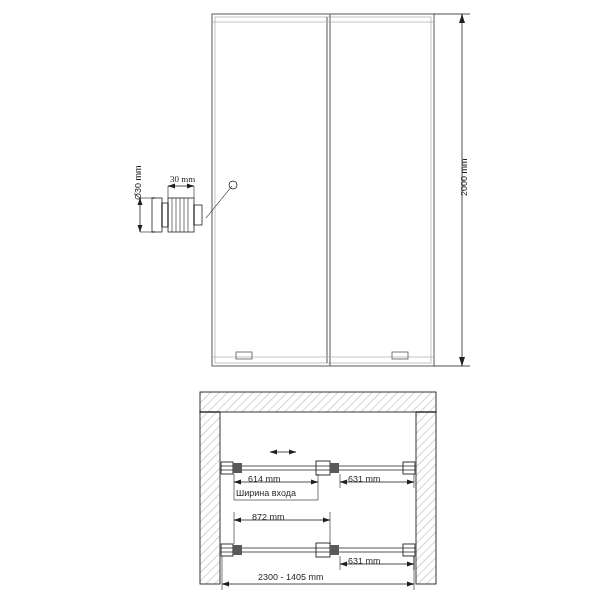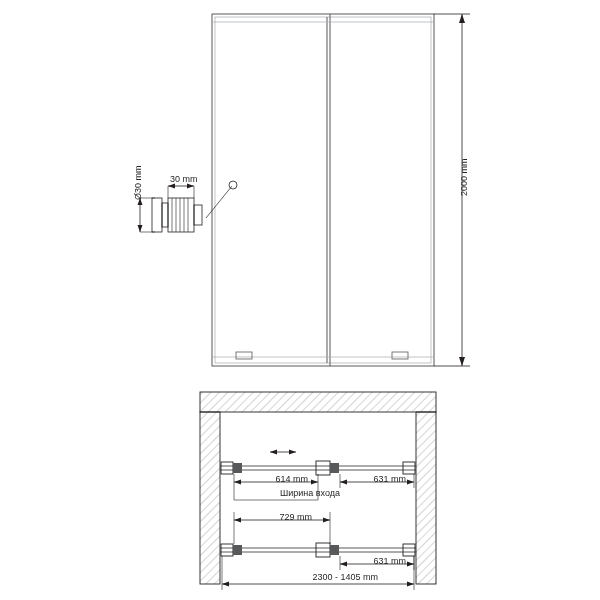--- a/index.html
+++ b/index.html
@@ -15,21 +15,21 @@
     position:absolute;
     font-size:9px;
     color:#231f20;
     white-space:nowrap;
     line-height:1.15;
   }
   .lbl.rot{
     transform-origin:0 0;
     transform:rotate(-90deg);
   }
-  .lbl.center{text-align:right;}
+  .lbl.center{text-align:left;}
   svg{position:absolute;left:0;top:0;overflow:visible;}
 </style>
 </head>
 <body>
 
 <div id="stage">
 
   <svg width="600" height="600">
 
     <rect x="212" y="14" width="222" height="352" fill="none" stroke="#58595b" stroke-width="1"></rect>
@@ -73,21 +73,21 @@
 
     <line x1="168" y1="186" x2="194" y2="186" stroke="#231f20" stroke-width="0.8"></line>
     <polygon points="168,186 175,183.5 175,188.5" fill="#231f20"></polygon>
     <polygon points="194,186 187,183.5 187,188.5" fill="#231f20"></polygon>
     <line x1="168" y1="186" x2="168" y2="198" stroke="#231f20" stroke-width="0.6"></line>
     <line x1="194" y1="186" x2="194" y2="198" stroke="#231f20" stroke-width="0.6"></line>
   </svg>
 
   <div class="lbl rot" style="left:459px;top:196px;">2000 mm</div>
   <div class="lbl rot" style="left:133px;top:200px;">Ø30 mm</div>
-  <div class="lbl" style="left:170px;top:174px;">30 mm</div>
+  <div class="lbl" style="left:170px;top:174px;font-family:Liberation Serif, serif;">30 mm</div>
 
   <svg width="600" height="600">
     <defs>
       <pattern id="hatch" width="6" height="6" patternTransform="rotate(45)" patternUnits="userSpaceOnUse">
         <line x1="0" y1="0" x2="0" y2="6" stroke="#808285" stroke-width="0.7"></line>
       </pattern>
     </defs>
 
     <rect x="200" y="392" width="236" height="20" fill="url(#hatch)" stroke="#231f20" stroke-width="0.9"></rect>
 
@@ -144,17 +144,17 @@
     <line x1="222" y1="584" x2="414" y2="584" stroke="#231f20" stroke-width="0.8"></line>
     <polygon points="222,584 229,581.5 229,586.5" fill="#231f20"></polygon>
     <polygon points="414,584 407,581.5 407,586.5" fill="#231f20"></polygon>
     <line x1="222" y1="556" x2="222" y2="590" stroke="#231f20" stroke-width="0.6"></line>
     <line x1="414" y1="556" x2="414" y2="590" stroke="#231f20" stroke-width="0.6"></line>
   </svg>
 
   <div class="lbl center" style="left:248px;top:474px;width:60px;">614 mm</div>
   <div class="lbl center" style="left:236px;top:488px;width:104px;">Ширина входа</div>
   <div class="lbl center" style="left:348px;top:474px;width:58px;">631 mm</div>
-  <div class="lbl center" style="left:252px;top:512px;width:60px;">729 mm</div>
+  <div class="lbl center" style="left:252px;top:512px;width:60px;">872 mm</div>
   <div class="lbl center" style="left:348px;top:556px;width:58px;">631 mm</div>
   <div class="lbl center" style="left:258px;top:572px;width:120px;">2300 - 1405 mm</div>
 
 </div>
 
 </body></html>

